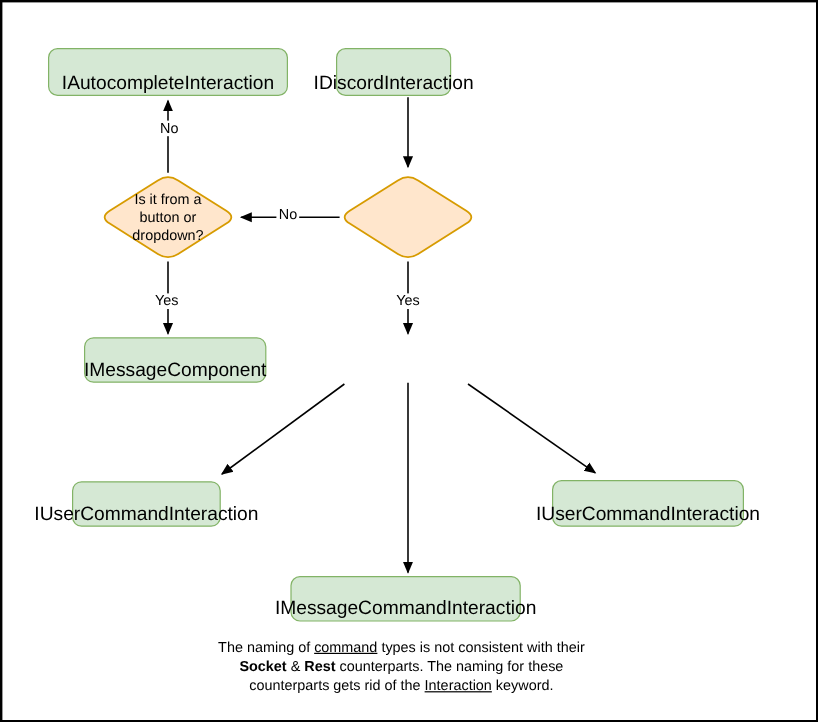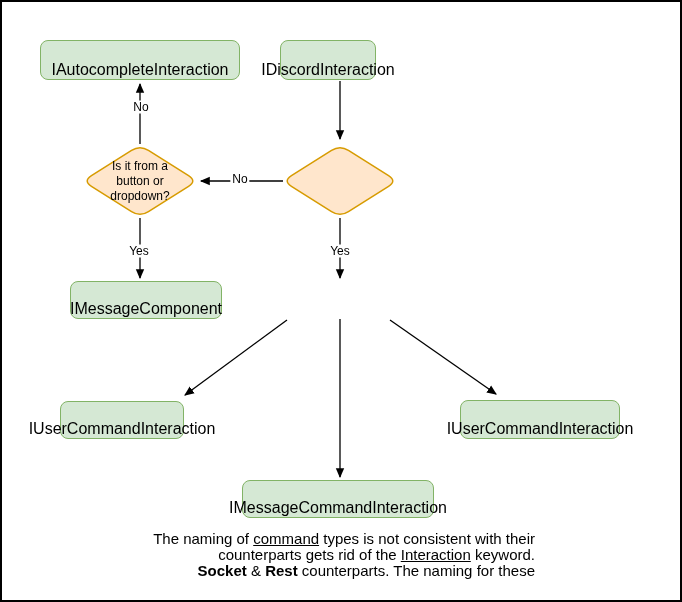--- a/index.html
+++ b/index.html
@@ -63,22 +63,22 @@
     font-size: 12px;
     line-height: 13px;
     padding: 0 2px;
   }
   .caption {
     position: absolute;
     z-index: 2;
     left: 134px;
     top: 531px;
     width: 401px;
-    text-align: right;
-    font-size: 15px;
+    text-align: center;
+    font-size: 12px;
     line-height: 16px;
   }
   .caption .u { text-decoration: underline; }
   .caption b { font-weight: bold; }
 </style>
 </head>
 <body>
 
 <div class="canvas">
 
@@ -132,18 +132,18 @@
     <span>IMessageCommandInteraction</span>
   </div>
 
   <span class="elabel" style="left:141px; top:107px;">No</span>
   <span class="elabel" style="left:240px; top:179px;">No</span>
   <span class="elabel" style="left:139px; top:251px;">Yes</span>
   <span class="elabel" style="left:340px; top:251px;">Yes</span>
 
   <div class="caption">
     <div><span>The naming of </span><span class="u">command</span><span> types is not consistent with their</span></div>
+    <div><b>Socket</b><span> &amp; </span><b>Rest</b><span> counterparts. The naming for these</span></div>
     <div><span>counterparts gets rid of the </span><span class="u">Interaction</span><span> keyword.</span></div>
-    <div><b>Socket</b><span> &amp; </span><b>Rest</b><span> counterparts. The naming for these</span></div>
   </div>
 
   <div class="frame"></div>
 </div>
 
 </body></html>

